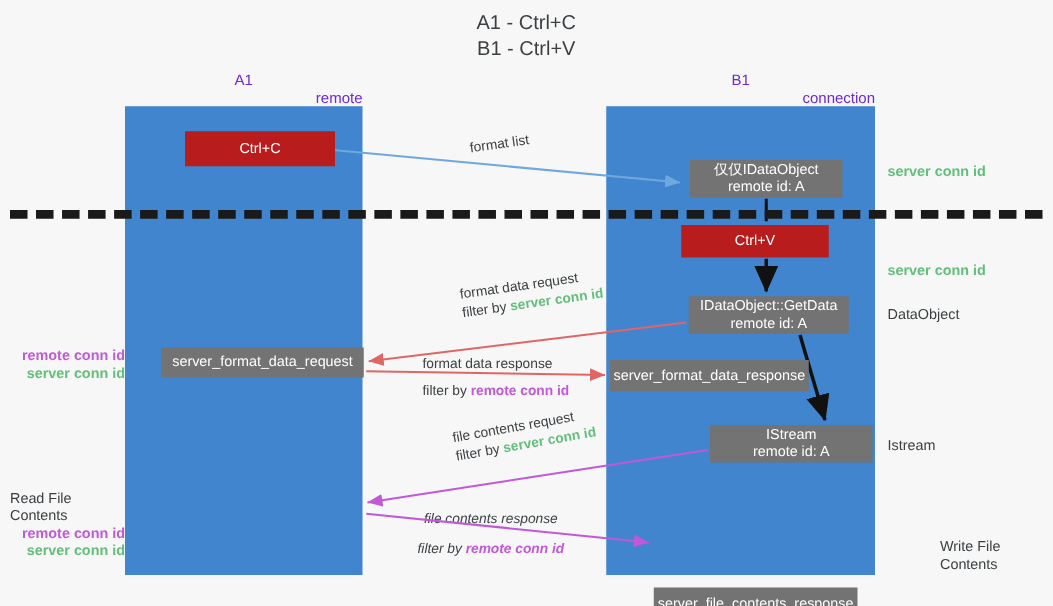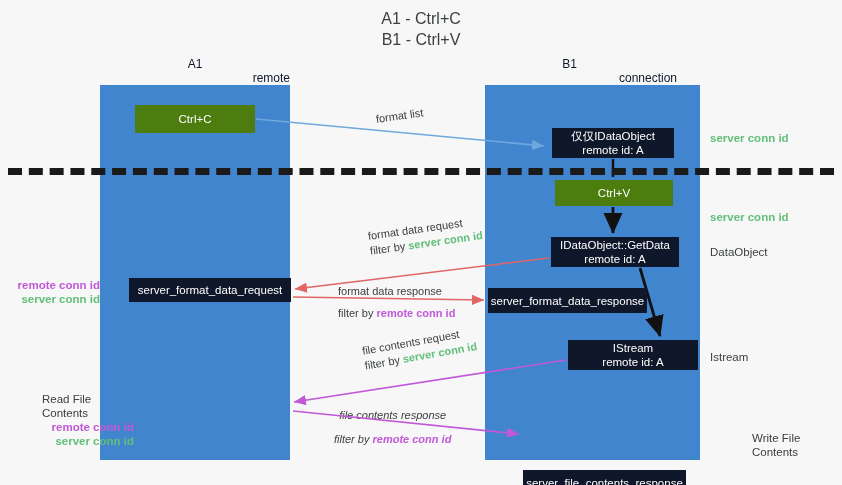--- a/index.html
+++ b/index.html
@@ -30,25 +30,25 @@
     font-size: 16px;
     color: #3c4043;
     line-height: 21px;
     white-space: pre-line;
   }
 
   
   .col-head {
     text-align: center;
     font-size: 12px;
-    color: #0f172a;
+    color: #6d28d9;
     line-height: 14px;
   }
   #head-a1 { left: 100px; top: 57px; width: 190px; }
-  #head-b1 { left: 462px; top: 57px; width: 215px; }
+  #head-b1 { left: 485px; top: 57px; width: 215px; }
   .col-head .sub { display: block; text-align: right; }
 
   
   .lane {
     background: #4285cf;
     top: 85px;
     height: 375px;
   }
   #lane-a1 { left: 100px; width: 190px; }
   #lane-b1 { left: 485px; width: 215px; }
@@ -59,27 +59,27 @@
     display: flex;
     flex-direction: column;
     align-items: center;
     justify-content: center;
     color: #ffffff;
     font-size: 11.5px;
     line-height: 14px;
     text-align: center;
     z-index: 5;
   }
-  .box.green { background: #4d7c0f; }
-  .box.orange { background: #0f172a; }
+  .box.green { background: #b91c1c; margin-left: 13px; }
+  .box.orange { background: #737373; }
   .box .l2 { display: block; }
 
   #box-ctrlc  { left: 135px; top: 105px; width: 120px; height: 28px; }
   #box-idata  { left: 552px; top: 128px; width: 122px; height: 30px; }
-  #box-ctrlv  { left: 555px; top: 180px; width: 118px; height: 26px; }
+  #box-ctrlv  { left: 532px; top: 180px; width: 118px; height: 26px; }
   #box-getdata{ left: 551px; top: 237px; width: 128px; height: 30px; }
   #box-istream{ left: 568px; top: 340px; width: 130px; height: 30px; }
   #box-fdreq  { left: 129px; top: 278px; width: 162px; height: 24px; }
   #box-fdresp { left: 488px; top: 288px; width: 159px; height: 25px; }
   #box-fcreq  { left: 129px; top: 393px; width: 160px; height: 25px; }
   #box-fcresp { left: 523px; top: 440px; width: 163px; height: 25px; margin-top: 30px; }
 
   
   #divider {
     left: 8px; top: 168px;
@@ -91,21 +91,21 @@
   
   .side-label {
     font-size: 11.5px;
     line-height: 14px;
     color: #3c4043;
   }
   .c-remote { color: #c158d8; font-weight: bold; }
   .c-server { color: #62bf7a; font-weight: bold; }
 
   #lbl-left-1 { left: 8px; top: 278px; width: 92px; text-align: right; }
-  #lbl-left-2 { left: 8px; top: 392px; width: 92px; text-align: right; margin-left: 34px; }
+  #lbl-left-2 { left: 8px; top: 392px; width: 92px; text-align: right; }
   #lbl-left-2 .plain { color: #3c4043; font-weight: normal; }
   #lbl-left-2 .readline { text-align: left; display: block; }
 
   #lbl-right-1 { left: 710px; top: 131px; }
   #lbl-right-2 { left: 710px; top: 210px; }
   #lbl-right-3 { left: 710px; top: 245px; }
   #lbl-right-4 { left: 710px; top: 350px; }
   #lbl-right-5 { left: 752px; top: 431px; }
 
   

